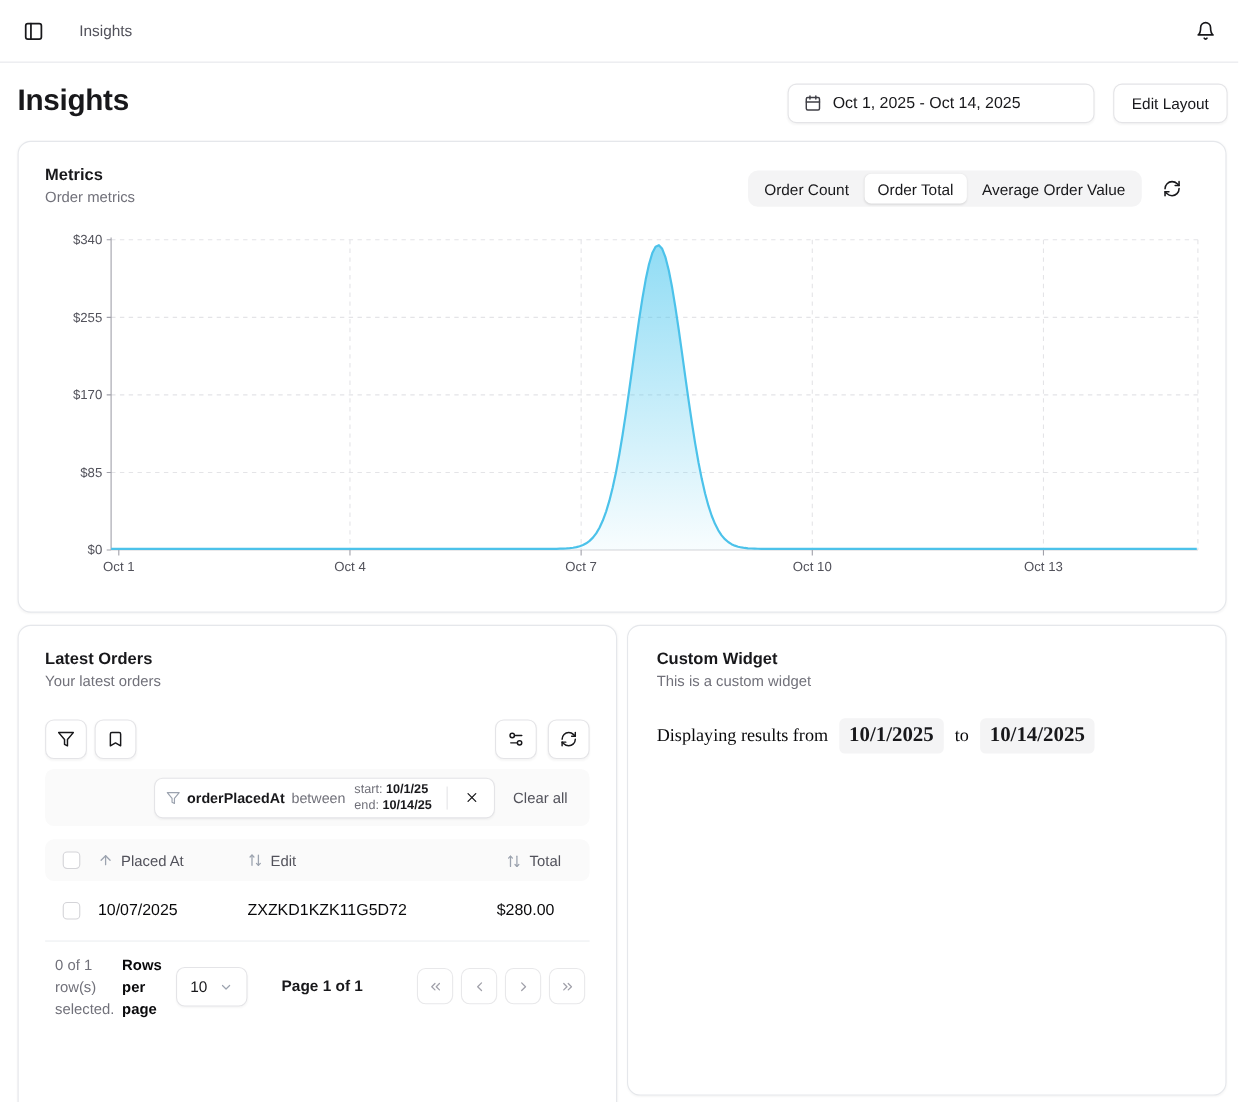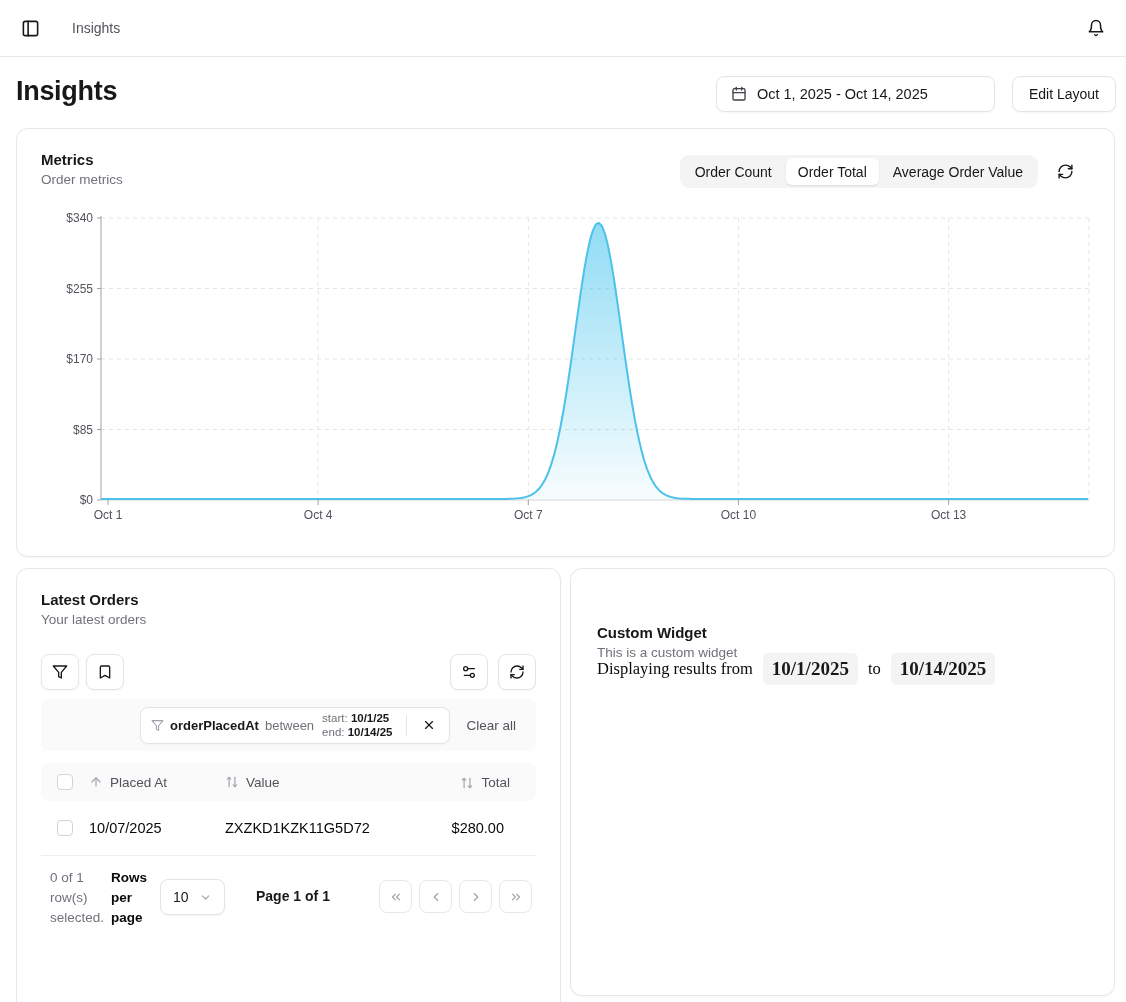--- a/index.html
+++ b/index.html
@@ -292,21 +292,21 @@
         </span>
         <span class="col-code">
           <span class="sort-ic">
             <svg class="ic" width="14" height="14" viewBox="0 0 24 24" stroke-width="2">
                 <path d="M7 4v16"></path>
                 <path d="M4 7l3-3 3 3"></path>
                 <path d="M17 20V4"></path>
                 <path d="M14 17l3 3 3-3"></path>
               </svg>
           </span>
-          <span>Value</span>
+          <span>Edit</span>
         </span>
         <span class="col-total">
           <span class="sort-ic">
             <svg class="ic" width="14" height="14" viewBox="0 0 24 24" stroke-width="2">
                 <path d="M7 4v16"></path>
                 <path d="M4 7l3-3 3 3"></path>
                 <path d="M17 20V4"></path>
                 <path d="M14 17l3 3 3-3"></path>
               </svg>
           </span>
@@ -364,21 +364,21 @@
                 <polyline points="6 17 11 12 6 7"></polyline>
                 <polyline points="13 17 18 12 13 7"></polyline>
               </svg>
           </span>
         </button>
       </div>
     </div>
   </div>
 
   <div class="card" id="widget-card">
-    <div class="card-head" style="left:26px;margin-top:33px;">
+    <div class="card-head" style="left:26px;">
       <div class="card-title">Custom Widget</div>
       <div class="card-sub">This is a custom widget</div>
     </div>
     <div class="cw-body">
       <span>Displaying results from</span>
       <span class="date-badge">10/1/2025</span>
       <span>to</span>
       <span class="date-badge">10/14/2025</span>
     </div>
   </div>

